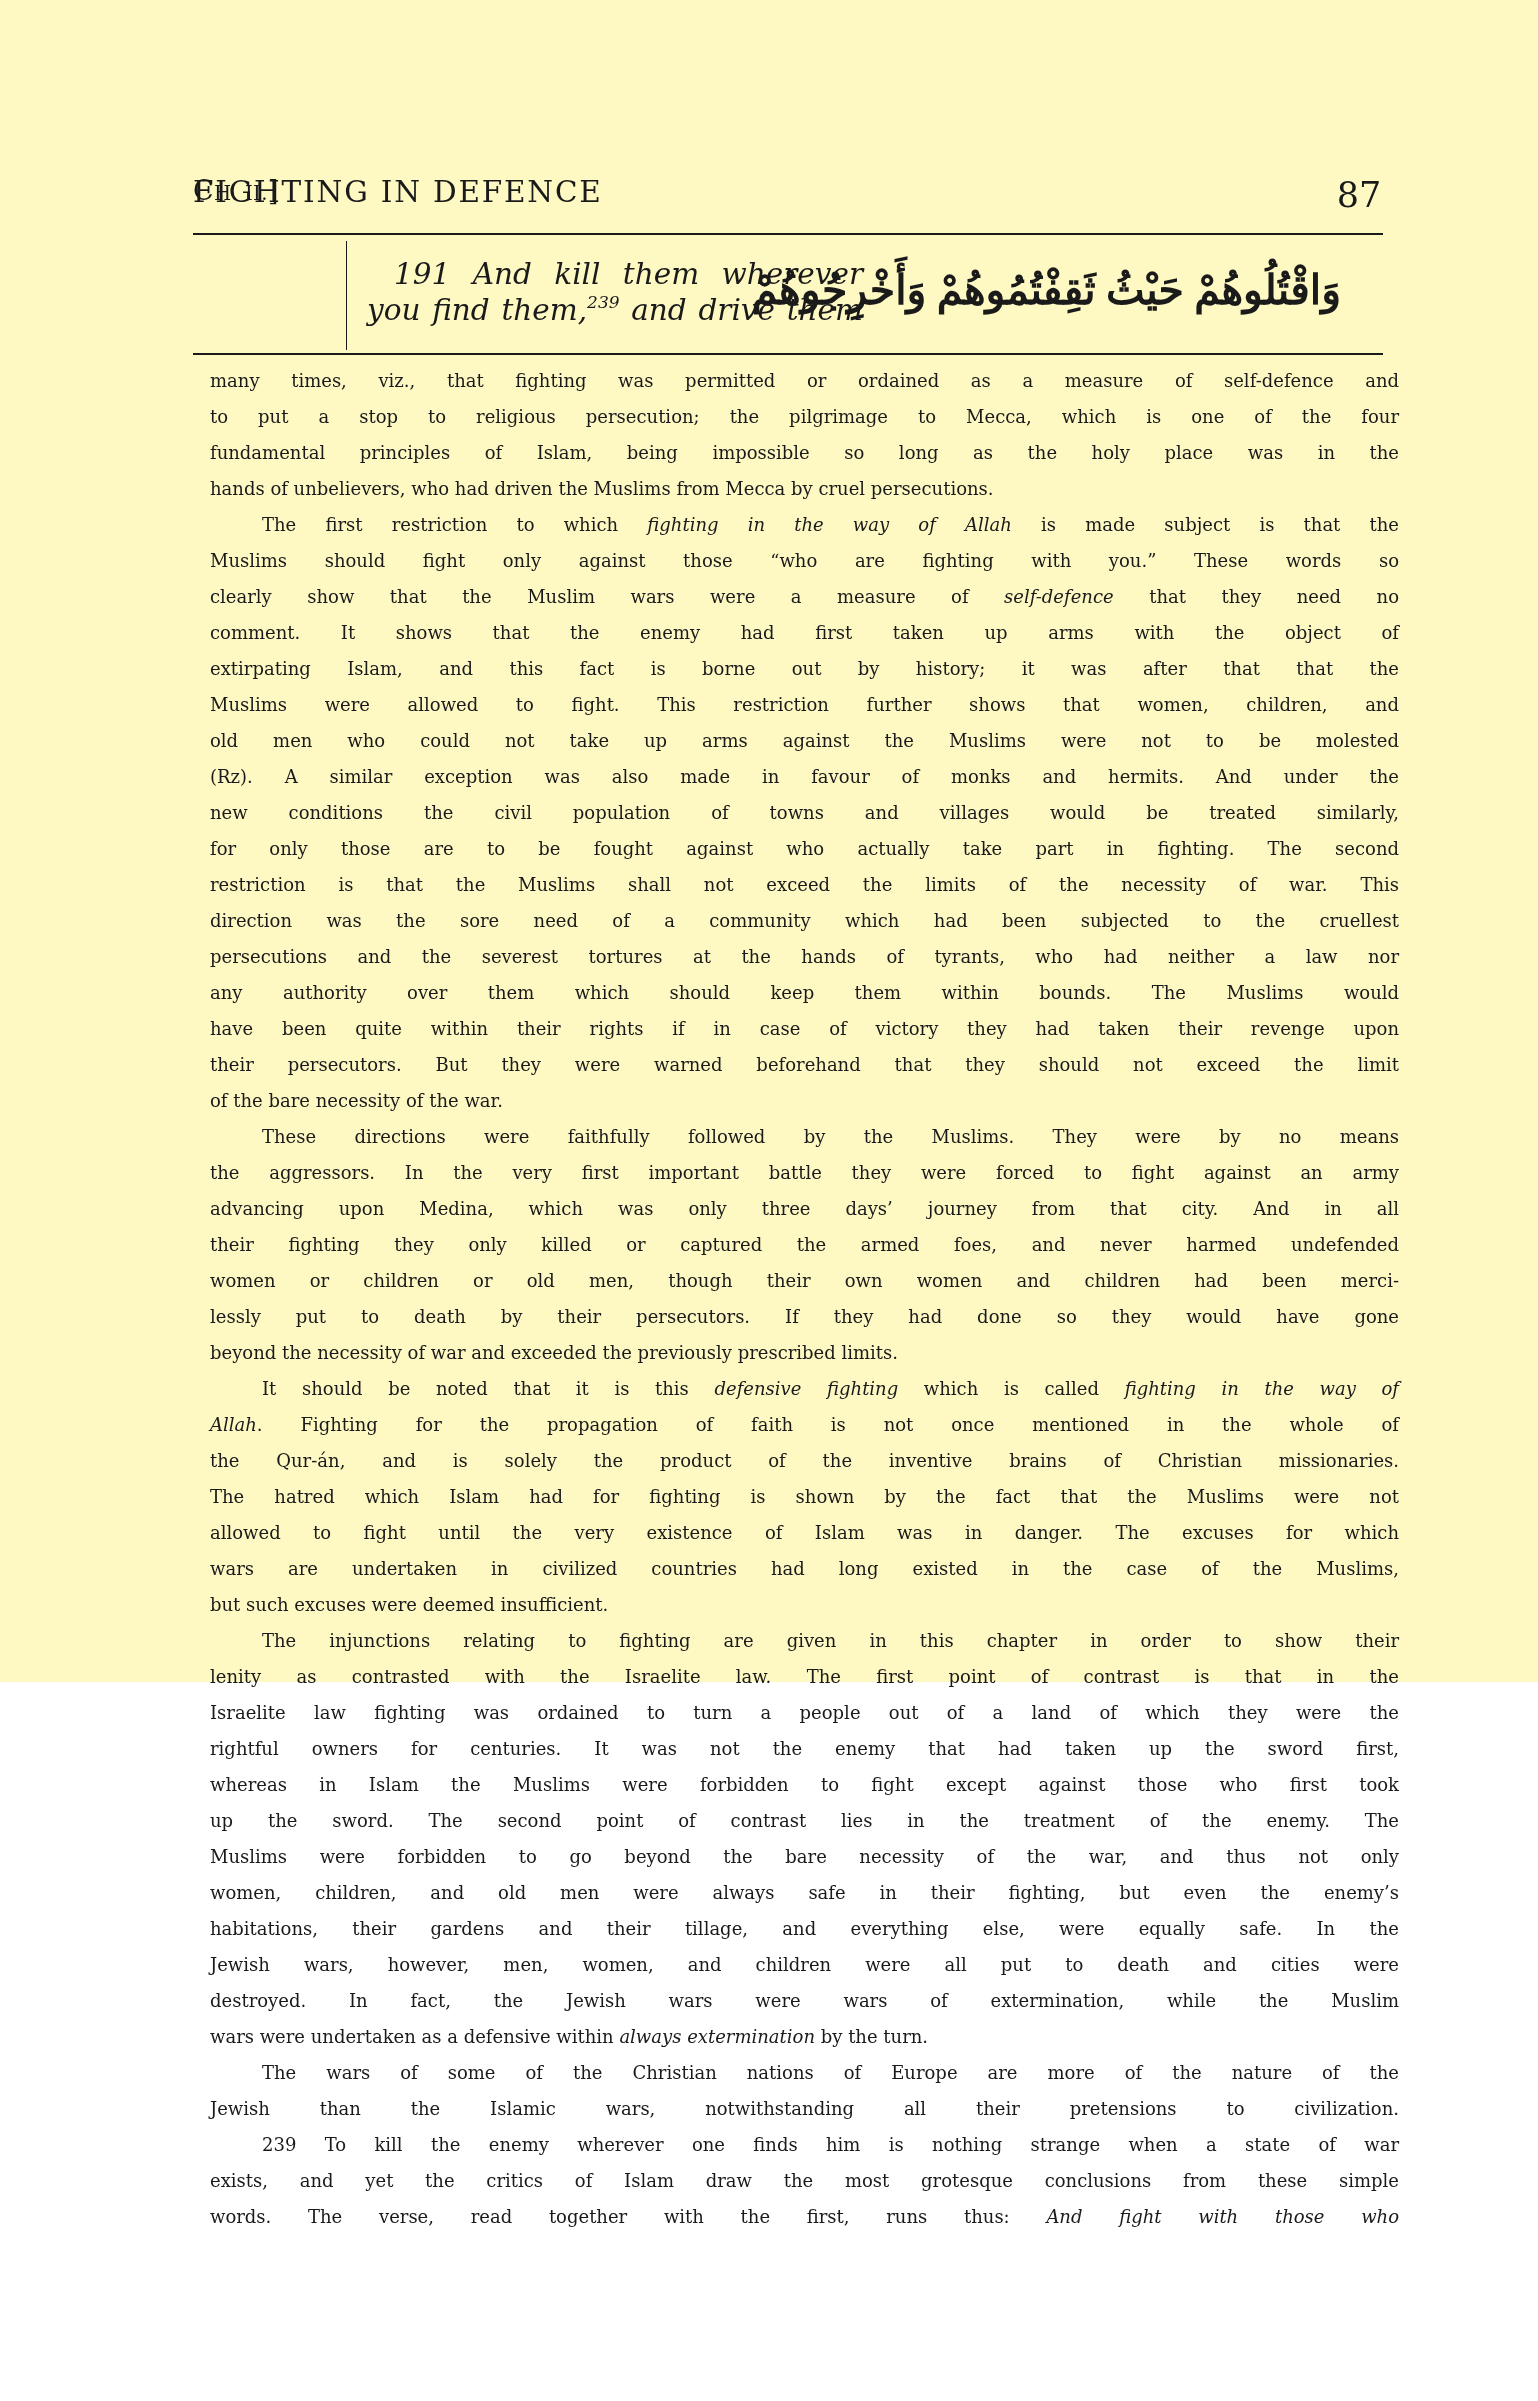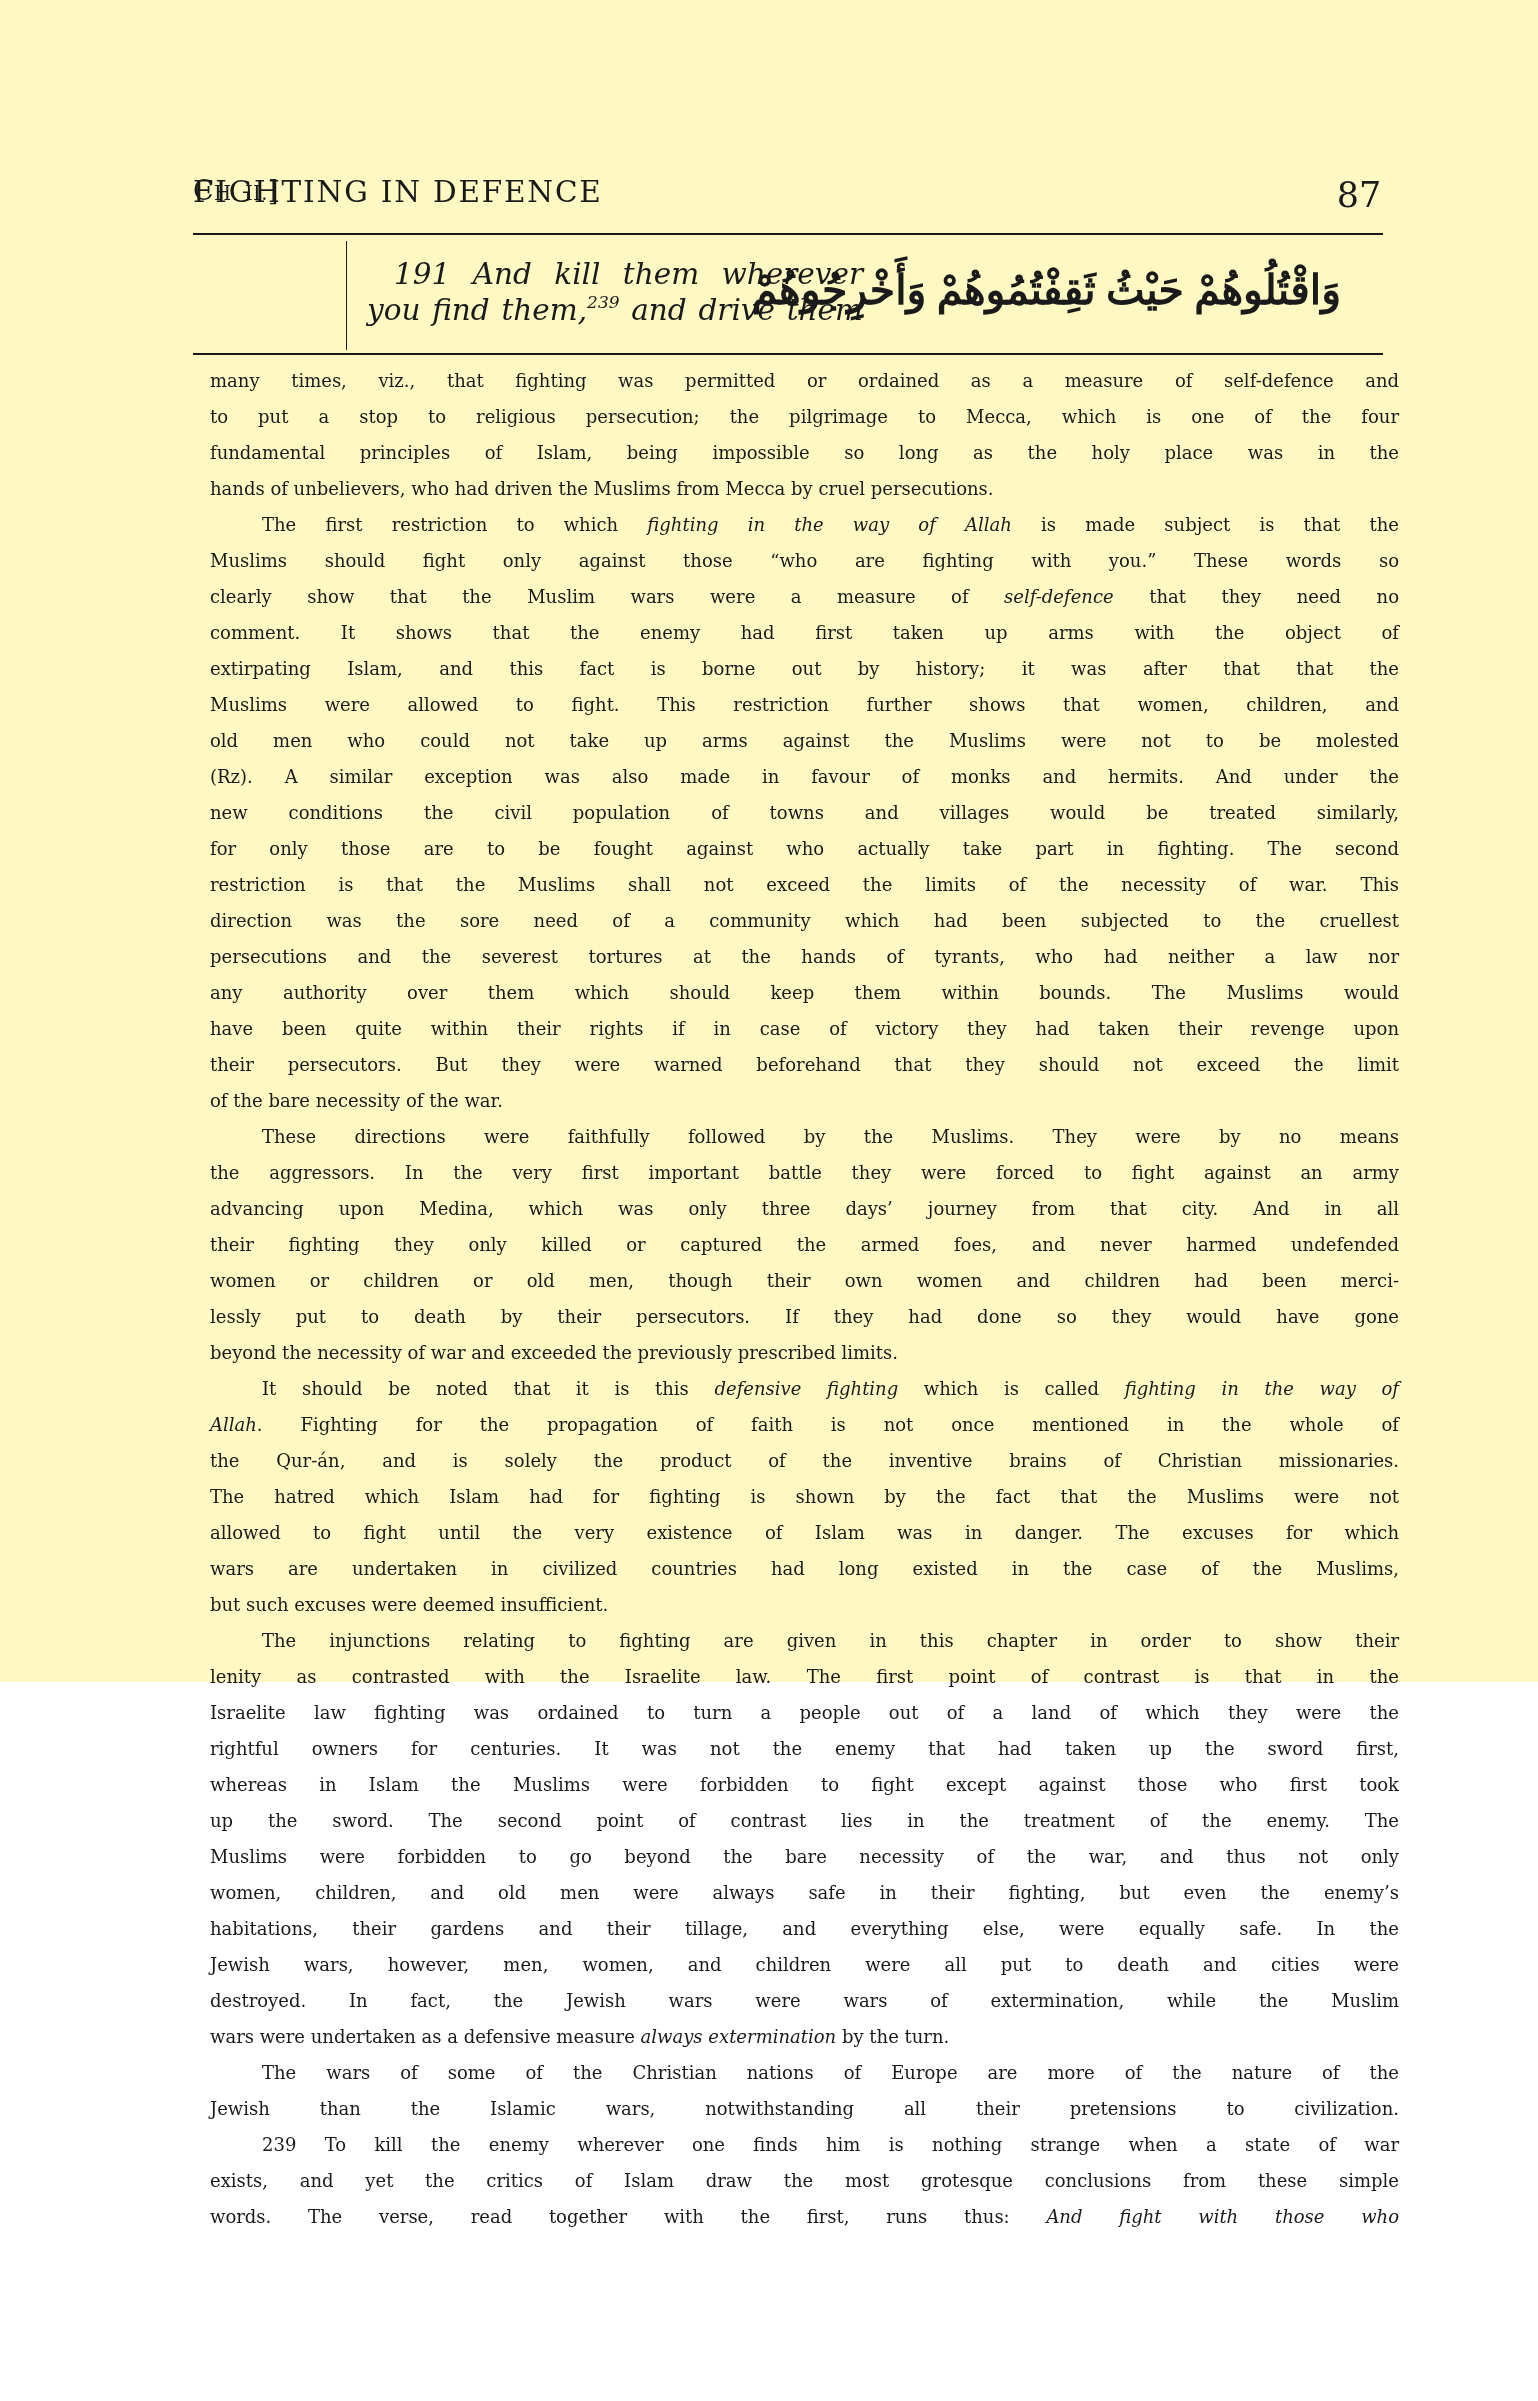--- a/index.html
+++ b/index.html
@@ -99,21 +99,21 @@
       <span class="line"><span>lenity as contrasted with the Israelite law.  The first point of contrast is that in the</span></span>
       <span class="line"><span>Israelite law fighting was ordained to turn a people out of a land of which they were the</span></span>
       <span class="line"><span>rightful owners for centuries.  It was not the enemy that had taken up the sword first,</span></span>
       <span class="line"><span>whereas in Islam the Muslims were forbidden to fight except against those who first took</span></span>
       <span class="line"><span>up the sword.  The second point of contrast lies in the treatment of the enemy.  The</span></span>
       <span class="line"><span>Muslims were forbidden to go beyond the bare necessity of the war, and thus not only</span></span>
       <span class="line"><span>women, children, and old men were always safe in their fighting, but even the enemy’s</span></span>
       <span class="line"><span>habitations, their gardens and their tillage, and everything else, were equally safe.  In the</span></span>
       <span class="line"><span>Jewish wars, however, men, women, and children were all put to death and cities were</span></span>
       <span class="line"><span>destroyed.  In fact, the Jewish wars were wars of extermination, while the Muslim</span></span>
-      <span class="line last"><span>wars were undertaken as a defensive measure </span><i>always extermination</i><span> by the turn.</span></span>
+      <span class="line last"><span>wars were undertaken as a defensive within </span><i>always extermination</i><span> by the turn.</span></span>
       <span class="line indent"><span>The wars of some of the Christian nations of Europe are more of the nature of the</span></span>
       <span class="line"><span>Jewish than the Islamic wars, notwithstanding all their pretensions to civilization.</span></span>
       <span class="line indent"><span>239 To kill the enemy wherever one finds him is nothing strange when a state of war</span></span>
       <span class="line"><span>exists, and yet the critics of Islam draw the most grotesque conclusions from these simple</span></span>
       <span class="line"><span>words.  The verse, read together with the first, runs thus:  </span><i>And fight with those who</i></span>
     </div>
 </div>
 
 
 </body></html>

